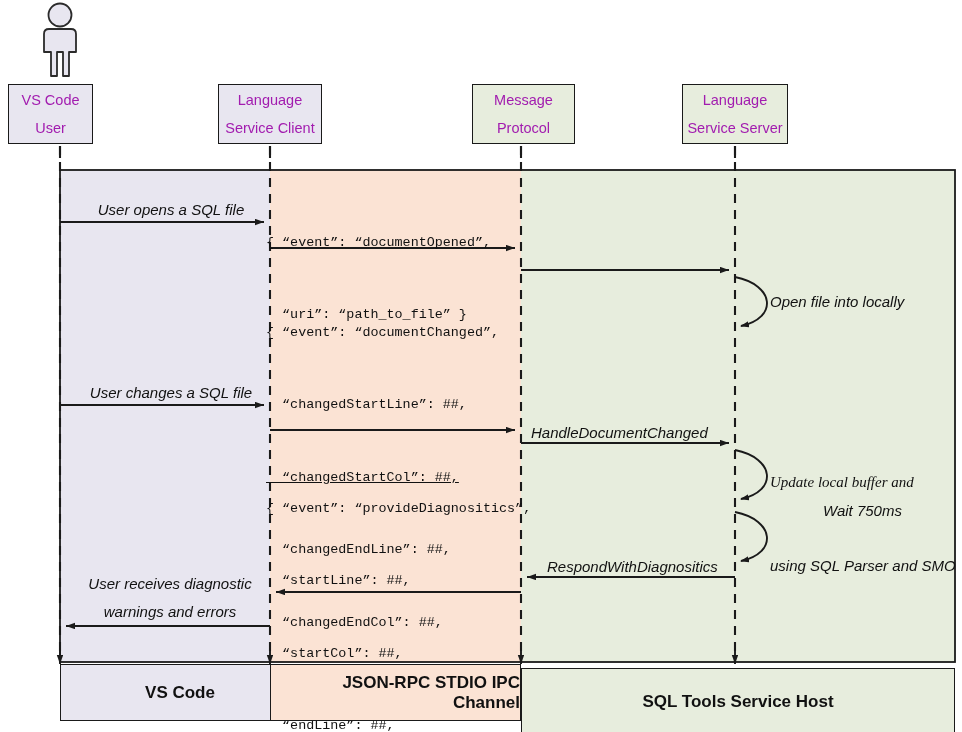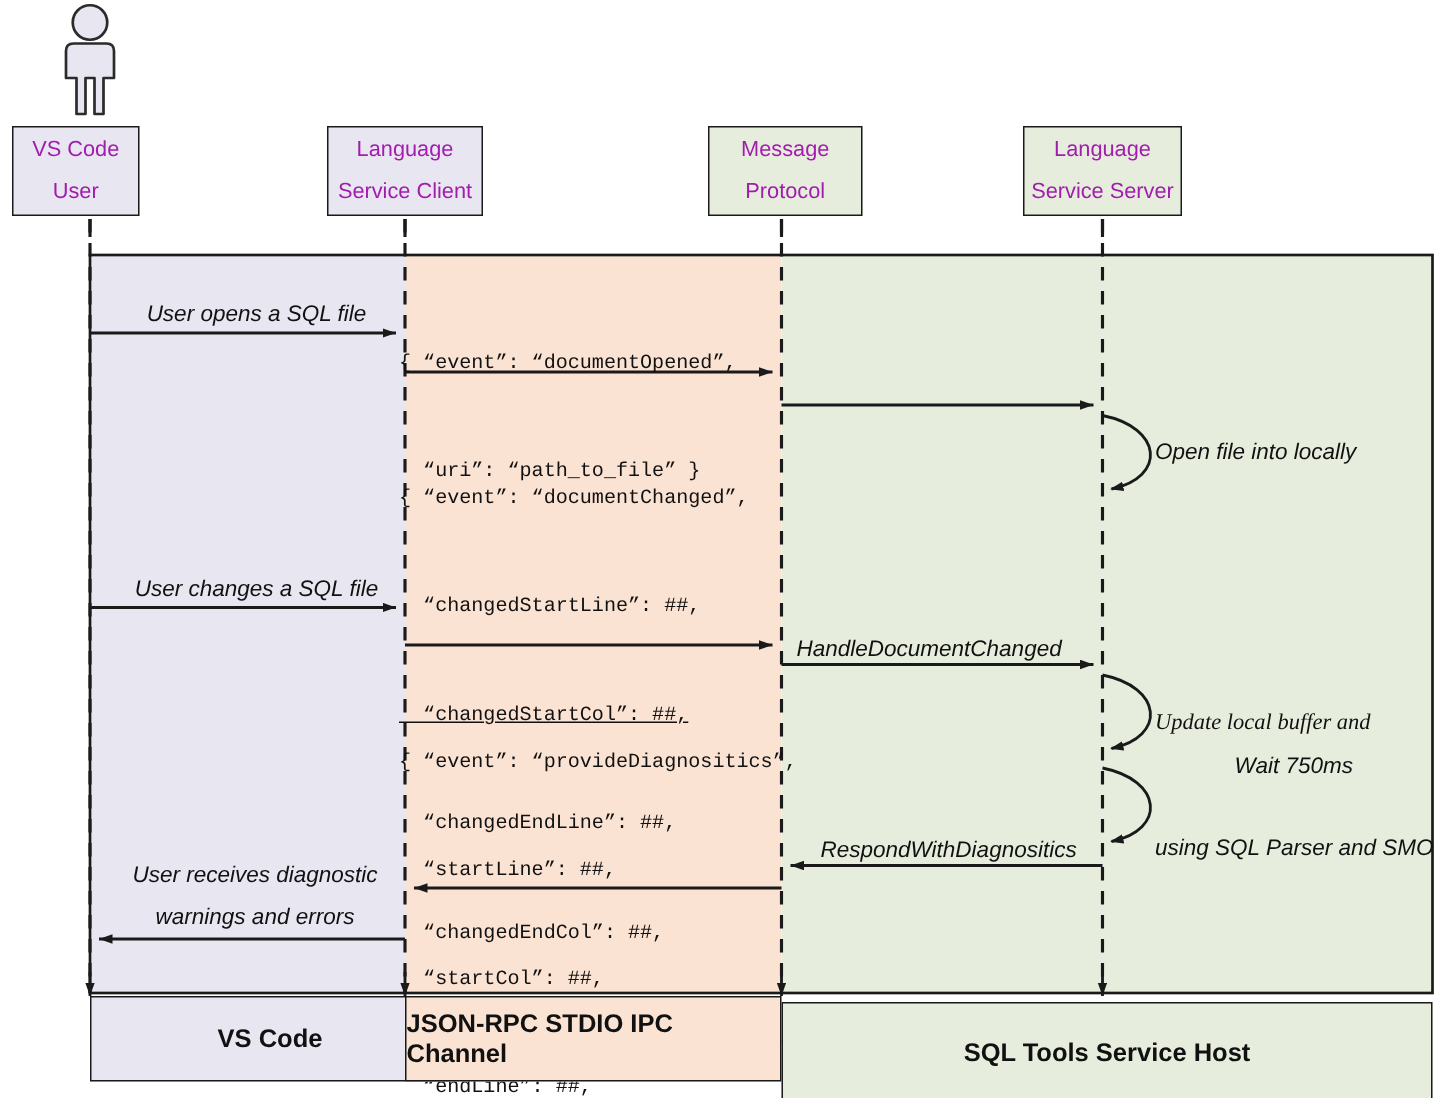--- a/index.html
+++ b/index.html
@@ -19,21 +19,21 @@
   
   .msg{font-style:italic;font-size:15px;color:#111;text-align:center;line-height:1.9;}
   
   .json{font-family:"Liberation Mono", monospace;font-size:13.4px;color:#111;line-height:1.0;white-space:pre;}
 
   
   .fcell{position:absolute;border:1.6px solid #1a1a1a;box-sizing:border-box;
          display:flex;align-items:center;justify-content:center;
          font-weight:bold;font-size:17px;color:#111;}
   .fcell.lav{background:#e8e6f0;}
-  .fcell.pch{background:#fbe3d4;}
+  .fcell.pch{background:#fbe3d4;text-align:right;}
   .fcell.grn{background:#e7eddd;}
 </style>
 </head>
 <body>
 
 <div id="stage">
 
   <svg id="svgroot" viewBox="0 0 962 732" xmlns="http://www.w3.org/2000/svg">
     <defs>
       <marker id="ah" markerWidth="10" markerHeight="10" refX="9" refY="3.2" orient="auto" markerUnits="userSpaceOnUse">

